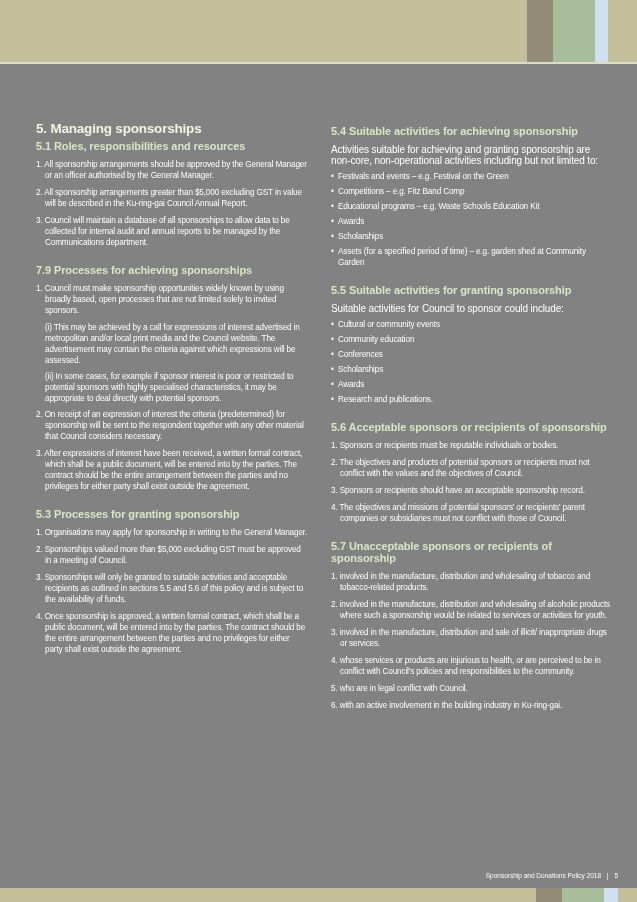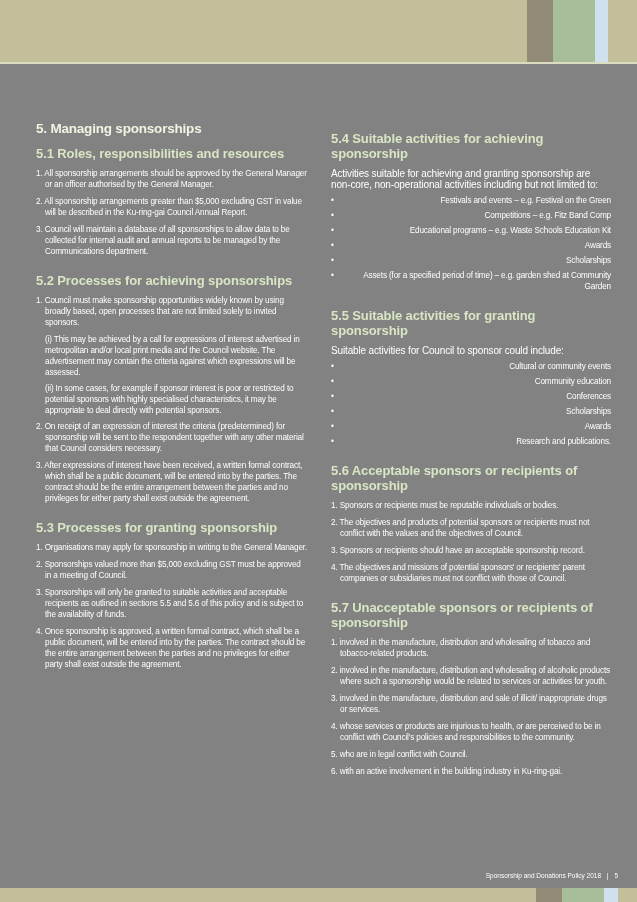--- a/index.html
+++ b/index.html
@@ -6,25 +6,25 @@
   body { width:637px; height:902px; background:#828282; position:relative; overflow:hidden;
          font-family:"Liberation Sans", sans-serif; color:#ffffff; }
   .band { position:absolute; left:0; width:637px; background:#c2bf9a; }
   .band.top { top:0; height:62px; border-bottom:2px solid #dcdcc0; }
   .band.bottom { top:888px; height:14px; }
   .stripe { position:absolute; top:0; height:100%; }
   .col { position:absolute; top:121px; }
   .col.left { left:36px; width:272px; }
   .col.right { left:331px; width:280px; }
   h1 { font-size:13.5px; font-weight:bold; margin:0 0 3px 0; letter-spacing:-0.2px; color:#f3f3e4; }
-  h2 { font-size:13px; font-weight:bold; margin:10px 0 7px 0; color:#d8e6c4; letter-spacing:-0.1px; }
+  h2 { font-size:11px; font-weight:bold; margin:4px 0 7px 0; color:#d8e6c4; letter-spacing:-0.1px; }
   p { font-size:10px; line-height:11px; margin:0 0 5px 0; letter-spacing:-0.15px; }
   ol { margin:0; padding:0; list-style:none; }
   ol li { font-size:8.2px; line-height:11px; margin:0 0 6px 0; padding-left:9px; text-indent:-9px; letter-spacing:-0.15px; }
-  ul { margin:0; padding:0; list-style:none;text-align:right; }
+  ul { margin:0; padding:0; list-style:none; }
   ul li { font-size:8.2px; line-height:11px; margin:0 0 4px 0; padding-left:7px; position:relative; letter-spacing:-0.15px; }
   ul li::before { content:"•"; position:absolute; left:0; }
   .sub { font-size:8.2px; line-height:11px; margin:0 0 5px 9px; letter-spacing:-0.15px; }
   .section { margin-bottom:16px; }
   .footer { position:absolute; top:872px; right:19px; font-size:6.5px; color:#ffffff; }
 </style>
 </head>
 <body>
 
 <div class="band top">
@@ -39,21 +39,21 @@
   <div class="section">
     <h2>5.1 Roles, responsibilities and resources</h2>
     <ol>
       <li>1. All sponsorship arrangements should be approved by the General Manager or an officer authorised by the General Manager.</li>
       <li>2. All sponsorship arrangements greater than $5,000 excluding GST in value will be described in the Ku-ring-gai Council Annual Report.</li>
       <li>3. Council will maintain a database of all sponsorships to allow data to be collected for internal audit and annual reports to be managed by the Communications department.</li>
     </ol>
   </div>
 
   <div class="section">
-    <h2>5.2 Processes for achieving sponsorships</h2>
+    <h2>7.9 Processes for achieving sponsorships</h2>
     <ol>
       <li>1. Council must make sponsorship opportunities widely known by using broadly based, open processes that are not limited solely to invited sponsors.</li>
     </ol>
     <div class="sub">(i) This may be achieved by a call for expressions of interest advertised in metropolitan and/or local print media and the Council website. The advertisement may contain the criteria against which expressions will be assessed.</div>
     <div class="sub">(ii) In some cases, for example if sponsor interest is poor or restricted to potential sponsors with highly specialised characteristics, it may be appropriate to deal directly with potential sponsors.</div>
     <ol>
       <li>2. On receipt of an expression of interest the criteria (predetermined) for sponsorship will be sent to the respondent together with any other material that Council considers necessary.</li>
       <li>3. After expressions of interest have been received, a written formal contract, which shall be a public document, will be entered into by the parties. The contract should be the entire arrangement between the parties and no privileges for either party shall exist outside the agreement.</li>
     </ol>
   </div>

